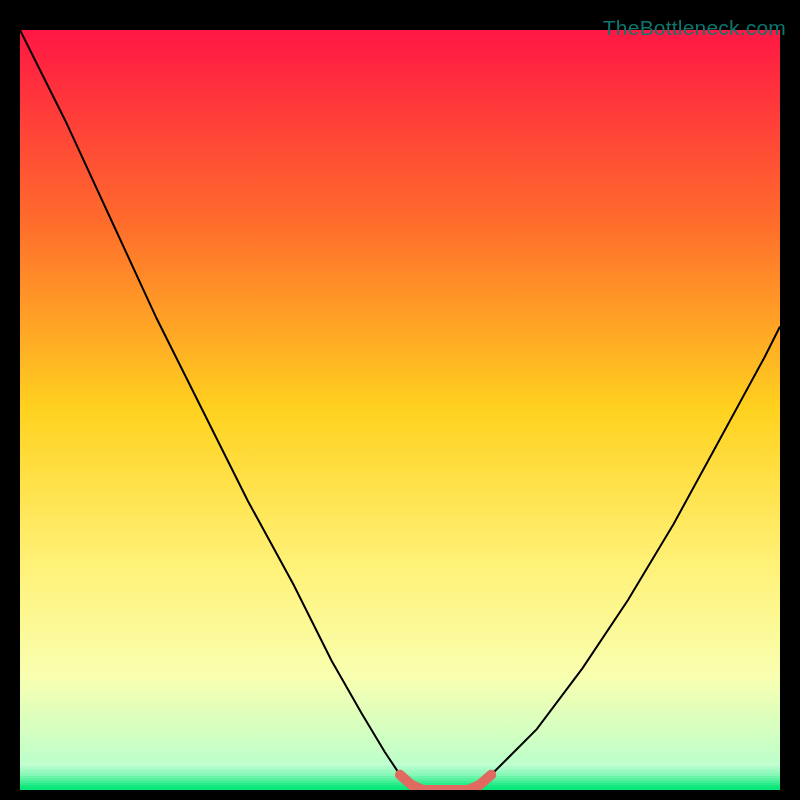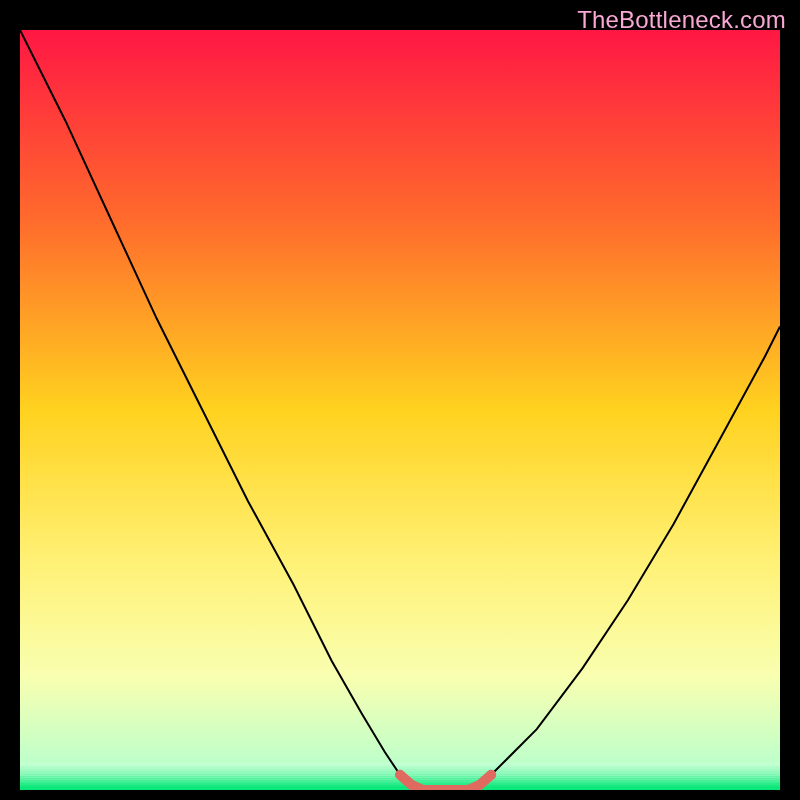--- a/index.html
+++ b/index.html
@@ -5,25 +5,25 @@
   * { margin: 0; padding: 0; box-sizing: border-box; }
   html, body { width: 800px; height: 800px; overflow: hidden; background: #000; }
   .frame {
     position: relative;
     width: 800px;
     height: 800px;
     background: #000;
   }
   .watermark {
     position: absolute;
-    top: 6px;
+    top: 16px;
     right: 14px;
     font-family: Arial, Helvetica, sans-serif;
-    font-size: 24px;
-    color: #f9a8d4;
+    font-size: 21px;
+    color: #0f766e;
     letter-spacing: 0.2px;
     z-index: 10;
   }
   .plot-area {
     position: absolute;
     left: 20px;
     top: 30px;
     width: 760px;
     height: 760px;
     overflow: hidden;

